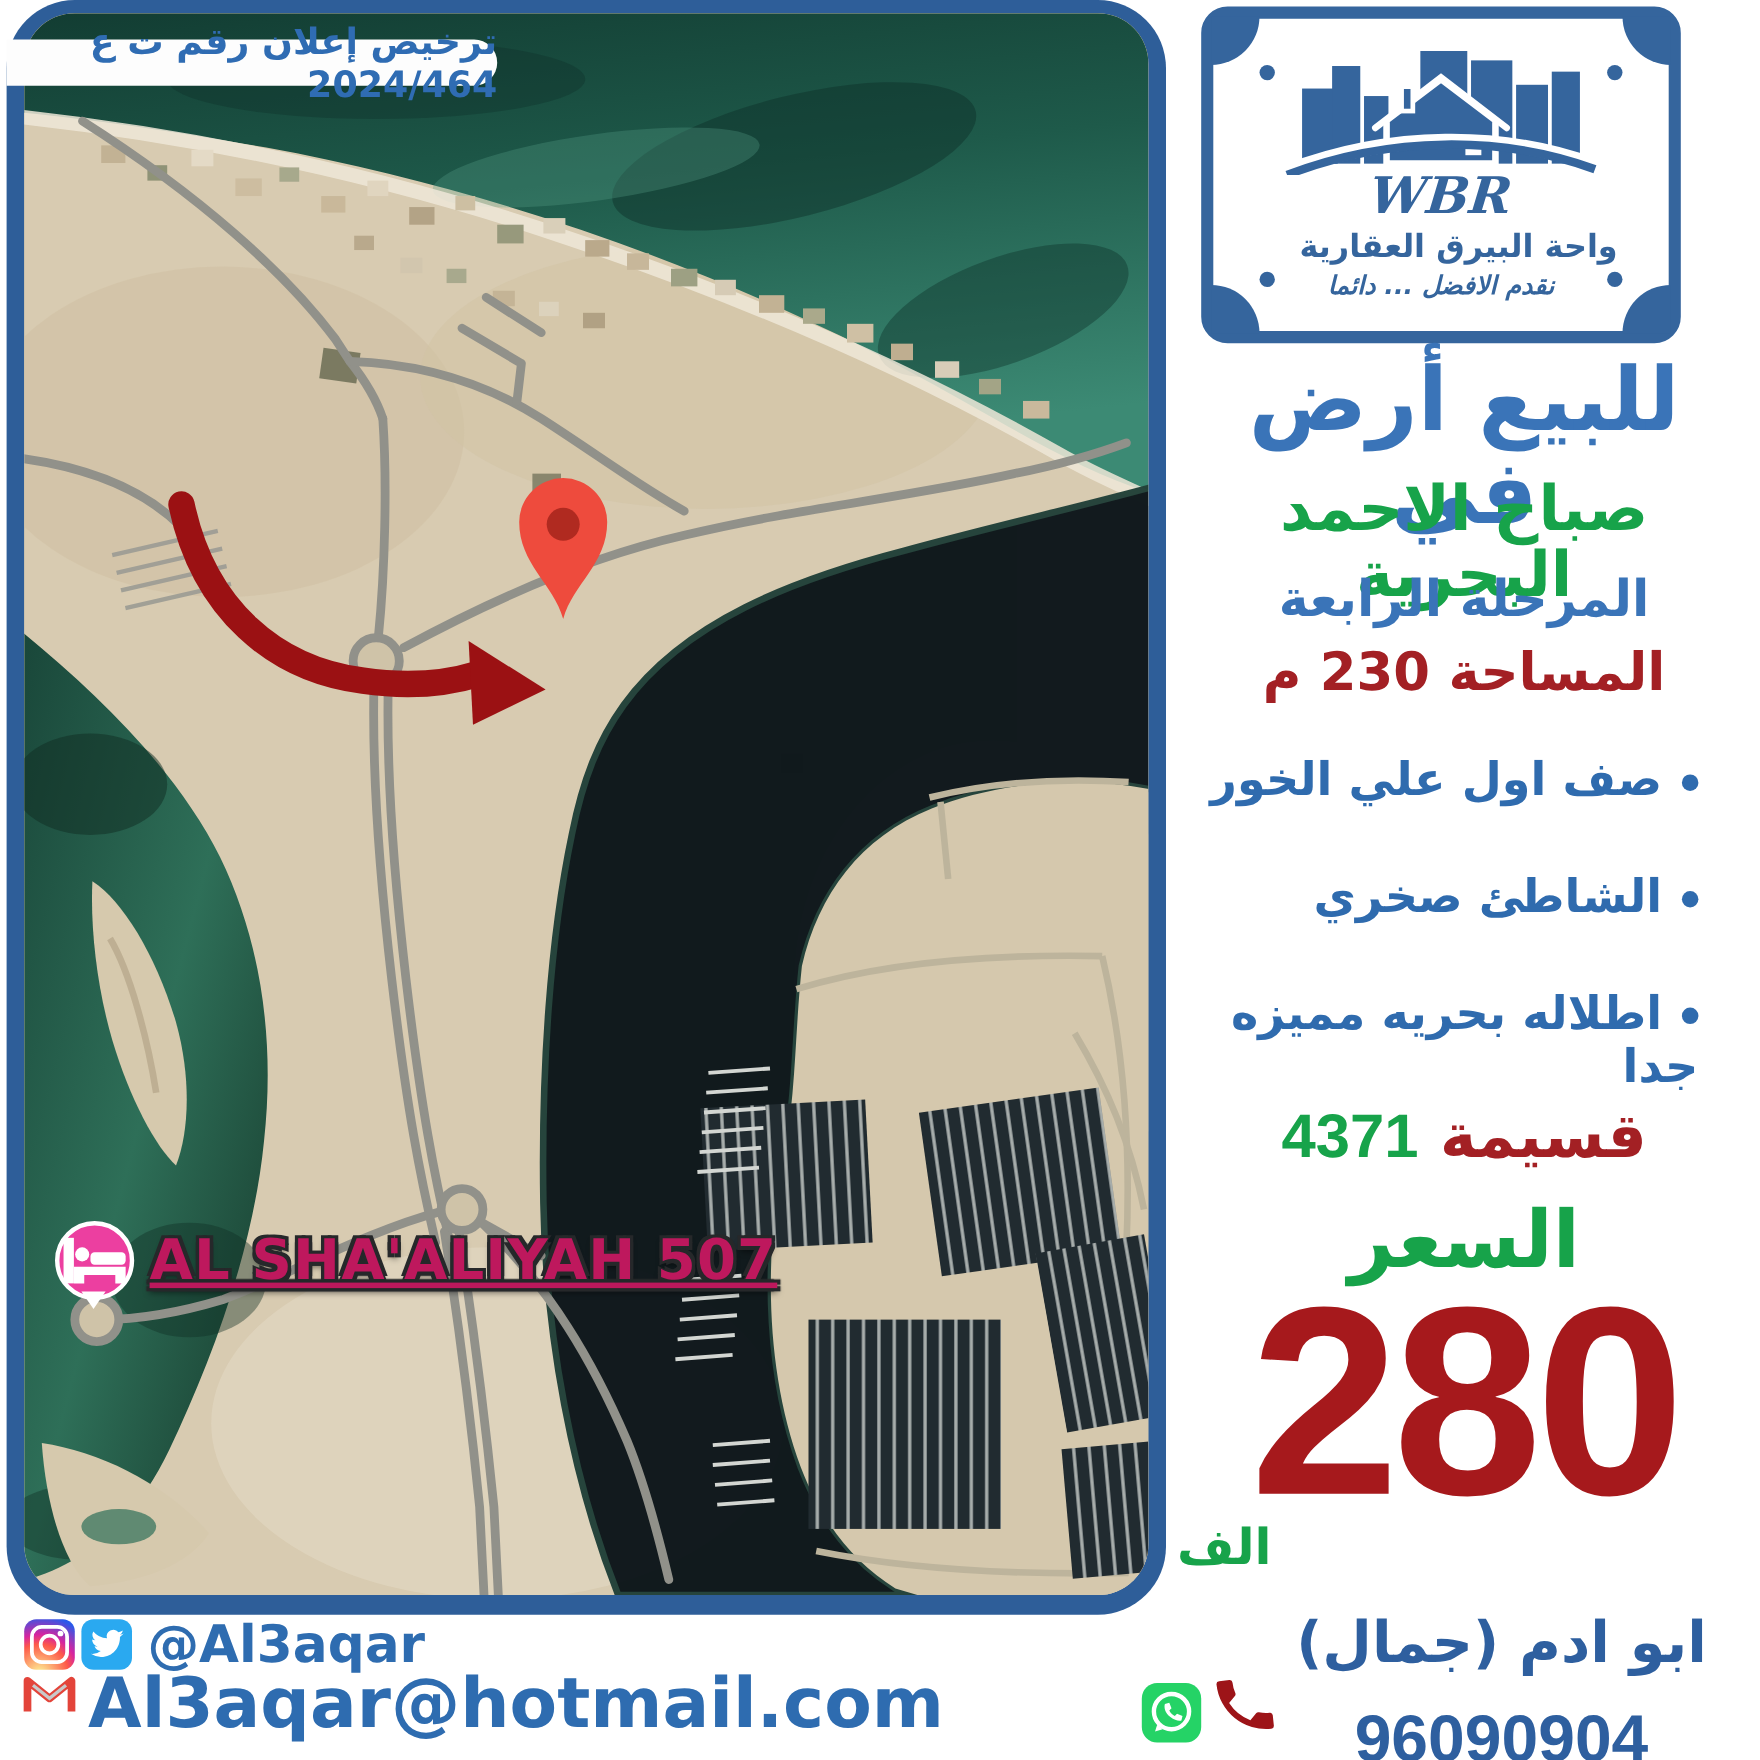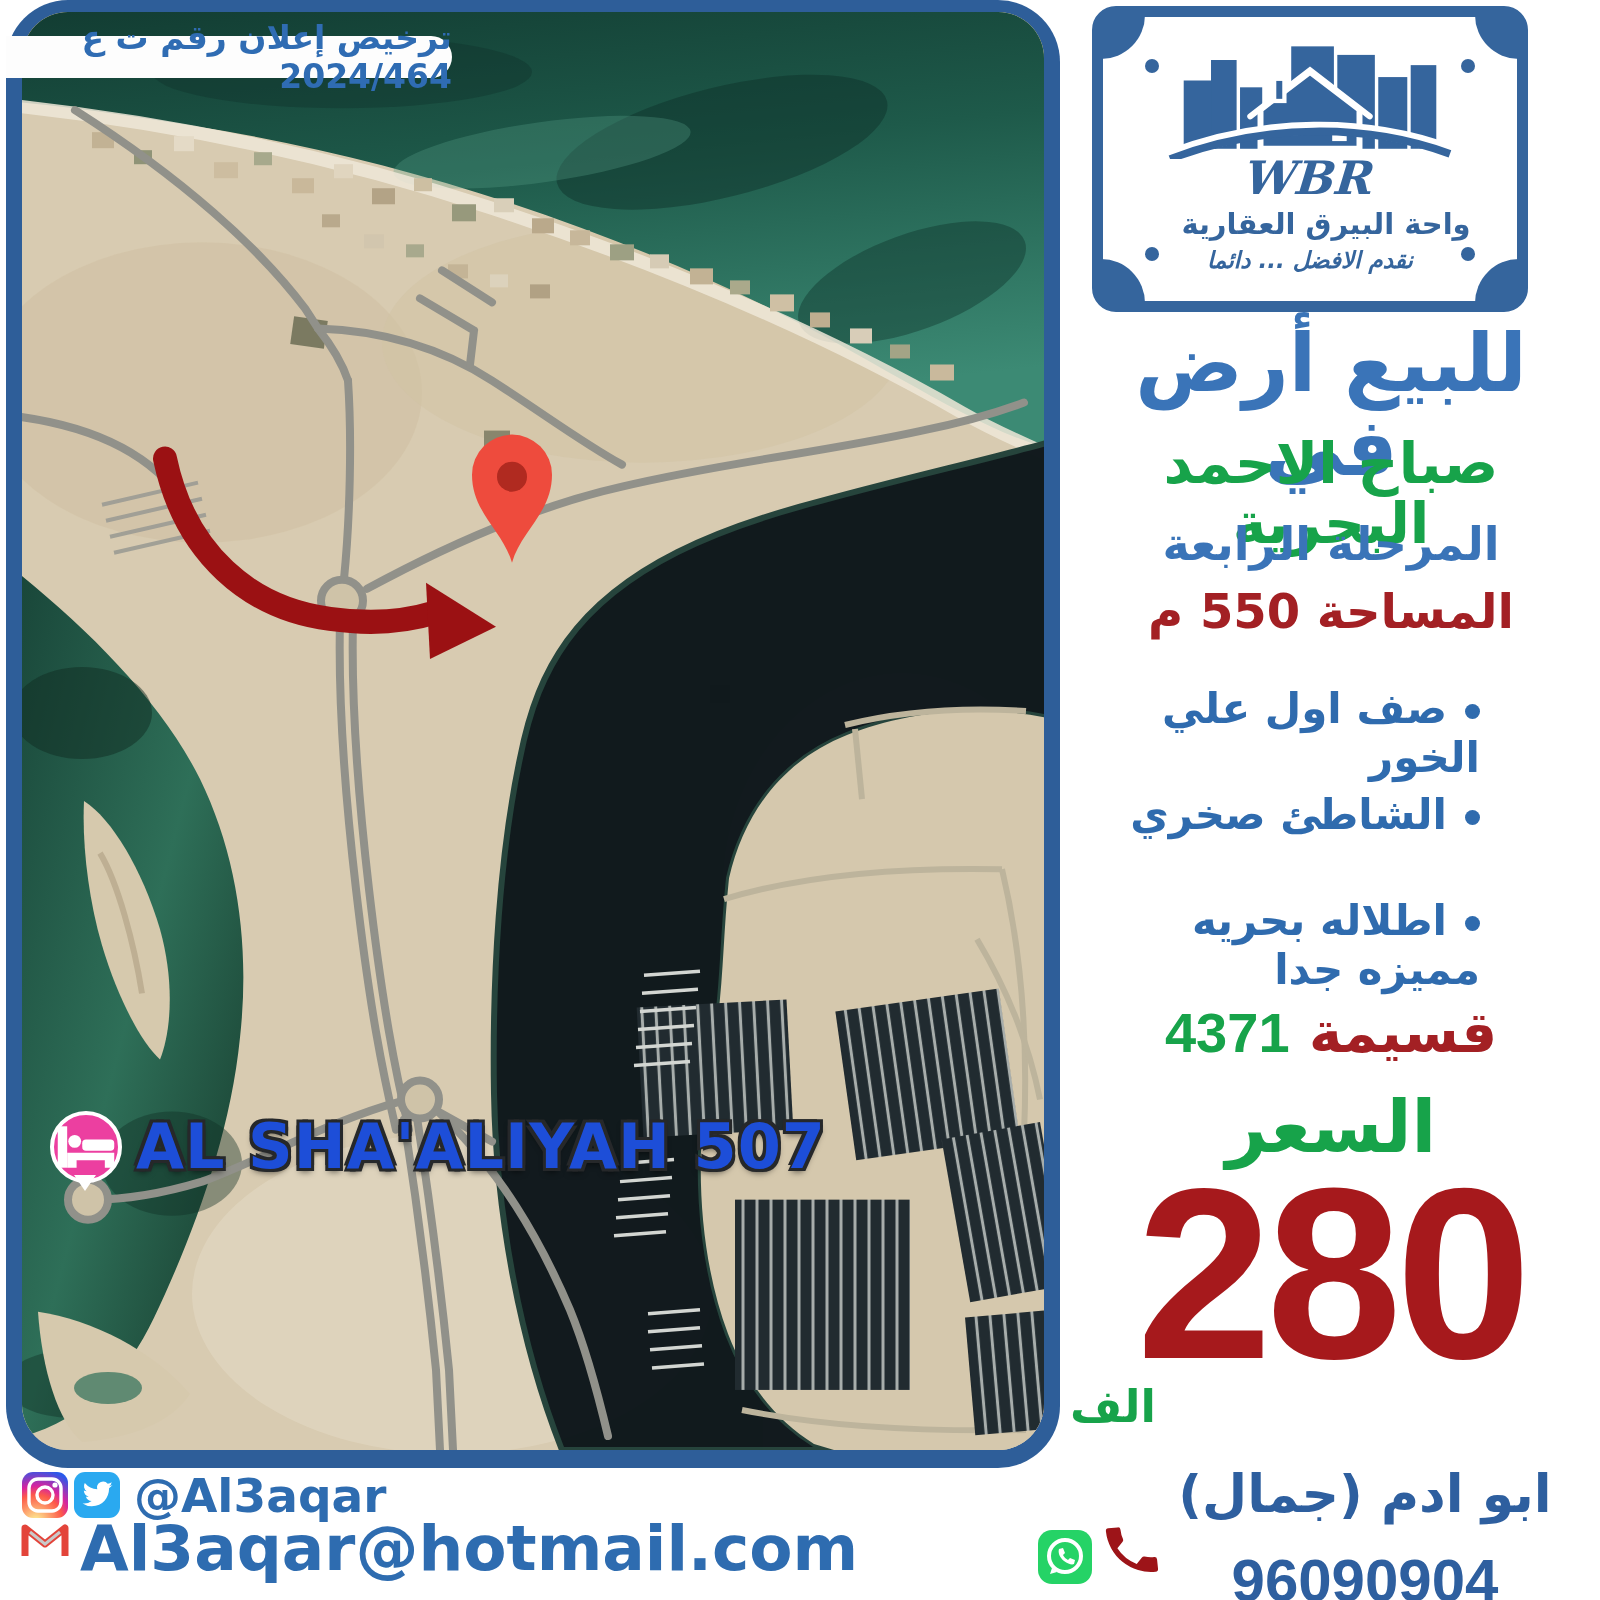--- a/index.html
+++ b/index.html
@@ -13,43 +13,43 @@
   .map-inner svg{display:block;width:100%;height:100%;}
   .license-pill{position:absolute;left:0px;top:36px;width:446px;height:42px;background:#fdfdfd;
                 border-radius:0 30px 30px 0;display:flex;align-items:center;justify-content:center;
                 direction:rtl;color:#2f6cb3;font-weight:bold;font-size:33px;}
   .place-label{position:absolute;left:28px;top:1098px;display:flex;align-items:center;gap:14px;}
   .place-marker{position:relative;width:72px;height:72px;}
   .place-marker .disc{position:absolute;left:0;top:0;width:64px;height:64px;background:#ec3fa0;
                       border:4px solid #fff;border-radius:50%;display:flex;align-items:center;justify-content:center;}
   .place-marker .tail{position:absolute;left:24px;top:64px;width:0;height:0;
                       border-left:11px solid transparent;border-right:11px solid transparent;border-top:16px solid #fff;}
-  .place-text{color:#1d4ed8;font-weight:bold;font-size:62px;letter-spacing:1px;white-space:nowrap;
-              text-shadow:-3px -3px 0 #26282a,3px -3px 0 #26282a,-3px 3px 0 #26282a,3px 3px 0 #26282a,0 4px 6px rgba(0,0,0,.55);}
+  .place-text{color:#be185d;font-weight:bold;font-size:51px;letter-spacing:1px;white-space:nowrap;
+              text-shadow:-3px -3px 0 #26282a,3px -3px 0 #26282a,-3px 3px 0 #26282a,3px 3px 0 #26282a,0 4px 6px rgba(0,0,0,.55);text-decoration:underline;}
   
   .right-panel{position:absolute;left:1062px;top:0;width:538px;height:1600px;}
   .plaque{position:absolute;left:30px;top:6px;width:414px;height:284px;border:11px solid #35659d;
           border-radius:24px;background:#fff;text-align:center;}
   .pl-corner{position:absolute;width:44px;height:44px;background:#35659d;}
   .pl-tl{left:-2px;top:-2px;border-bottom-right-radius:100%;}
   .pl-tr{right:-2px;top:-2px;border-bottom-left-radius:100%;}
   .pl-bl{left:-2px;bottom:-2px;border-top-right-radius:100%;}
   .pl-br{right:-2px;bottom:-2px;border-top-left-radius:100%;}
   .pl-dot{position:absolute;width:14px;height:14px;border-radius:50%;background:#35659d;}
   .d-tl{left:42px;top:42px;} .d-tr{right:42px;top:42px;} .d-bl{left:42px;bottom:40px;} .d-br{right:42px;bottom:40px;}
   .wbr-script{margin-top:-12px;color:#35659d;font-family:"DejaVu Serif",serif;font-style:italic;
               font-weight:800;font-size:46px;transform:skewX(-6deg);}
   .wbr-company{direction:rtl;color:#35659d;font-weight:bold;font-size:29px;margin-top:2px;padding-left:32px;}
   .wbr-tagline{direction:rtl;color:#35659d;font-weight:bold;font-style:italic;font-size:23px;margin-top:6px;}
   .rp-text{position:absolute;left:0;width:538px;text-align:center;direction:rtl;font-weight:bold;line-height:1.05;}
   .t-title{top:322px;font-size:80px;color:#3a74b8;}
   .t-location{top:434px;font-size:57px;color:#17a34a;}
   .t-phase{top:520px;font-size:46px;color:#3a74b8;}
   .t-size{top:586px;font-size:48px;color:#a32024;}
-  .feature{position:absolute;right:0;width:538px;padding-right:120px;box-sizing:border-box;
+  .feature{position:absolute;right:0;width:538px;padding-right:56px;box-sizing:border-box;
            direction:rtl;text-align:right;font-weight:bold;font-size:42px;color:#2f6bae;}
   .f1{top:684px;} .f2{top:790px;} .f3{top:896px;}
   .feature .dot{display:inline-block;width:15px;height:15px;border-radius:50%;background:#2f6bae;
                 margin-left:18px;vertical-align:middle;}
   .t-plot{top:1004px;font-size:56px;}
   .t-plot .lbl{color:#a32024;} .t-plot .num{color:#17a34a;font-family:"Liberation Sans","DejaVu Sans",sans-serif;}
   .t-pricelabel{top:1090px;font-size:72px;color:#17a34a;}
   .t-price{top:1158px;font-size:244px;line-height:0.95;color:#a6191c;letter-spacing:-6px;
            font-family:"Liberation Sans","DejaVu Sans",sans-serif;}
   .t-unit{position:absolute;left:1070px;top:1380px;direction:rtl;font-weight:bold;font-size:45px;color:#17a34a;}
@@ -268,21 +268,21 @@
         <path d="M6,150 C116,108 236,108 334,144" fill="none" stroke="#35659d" stroke-width="9"></path>
       </svg>
       <div class="wbr-script">WBR</div>
       <div class="wbr-company">واحة البيرق العقارية</div>
       <div class="wbr-tagline">نقدم الافضل ... دائما</div>
     </div>
 
     <div class="rp-text t-title">للبيع أرض في</div>
     <div class="rp-text t-location">صباح الاحمد البحرية</div>
     <div class="rp-text t-phase">المرحلة الرابعة</div>
-    <div class="rp-text t-size">المساحة 550 م</div>
+    <div class="rp-text t-size">المساحة 230 م</div>
   </div>
 
   <div class="feature f1" style="left:1062px;">
     <span class="dot"></span><span>صف اول علي الخور</span>
   </div>
   <div class="feature f2" style="left:1062px;">
     <span class="dot"></span><span>الشاطئ صخري</span>
   </div>
   <div class="feature f3" style="left:1062px;">
     <span class="dot"></span><span>اطلاله بحريه مميزه جدا</span>

